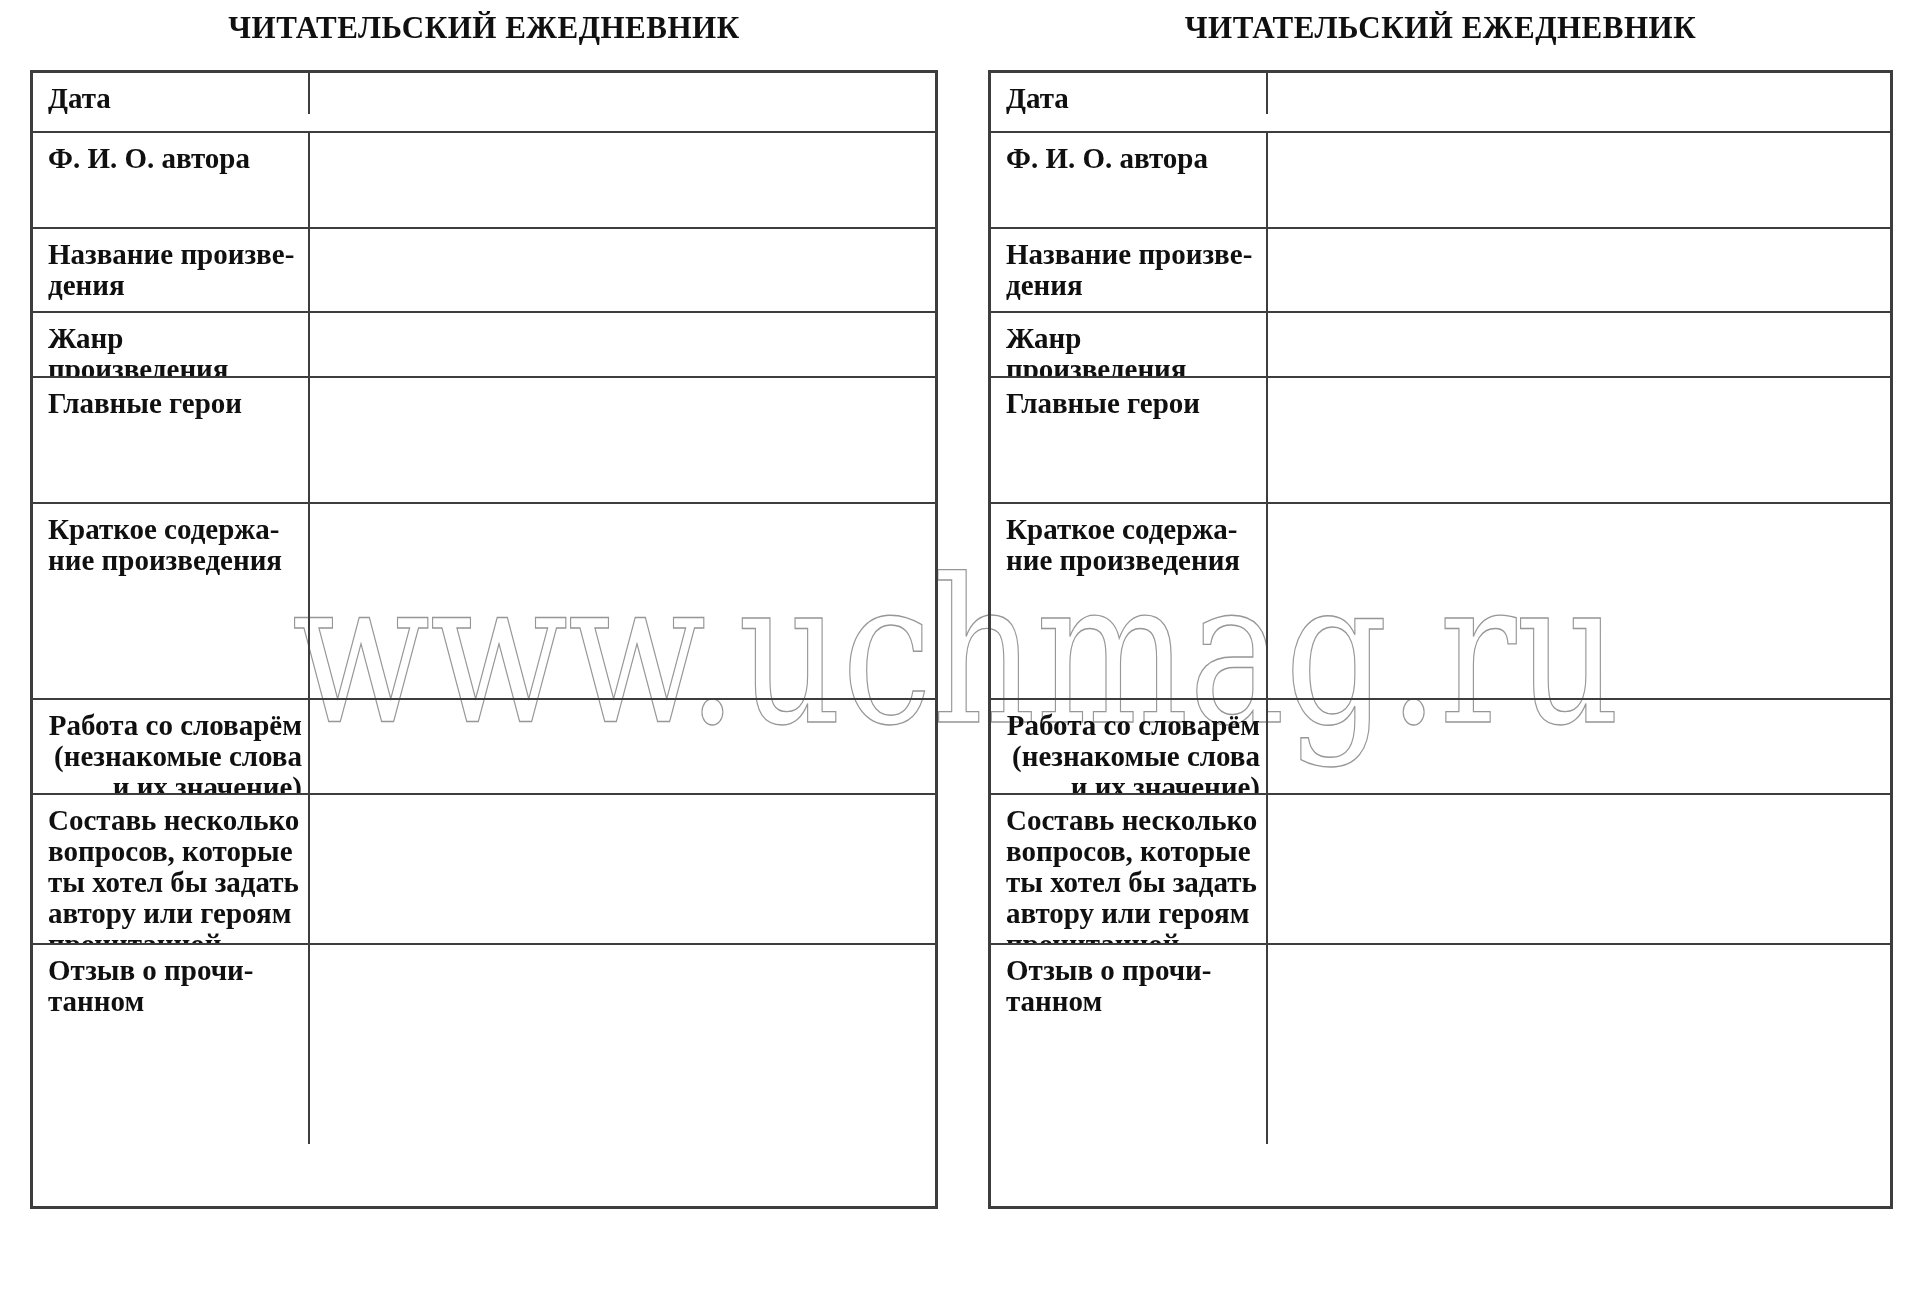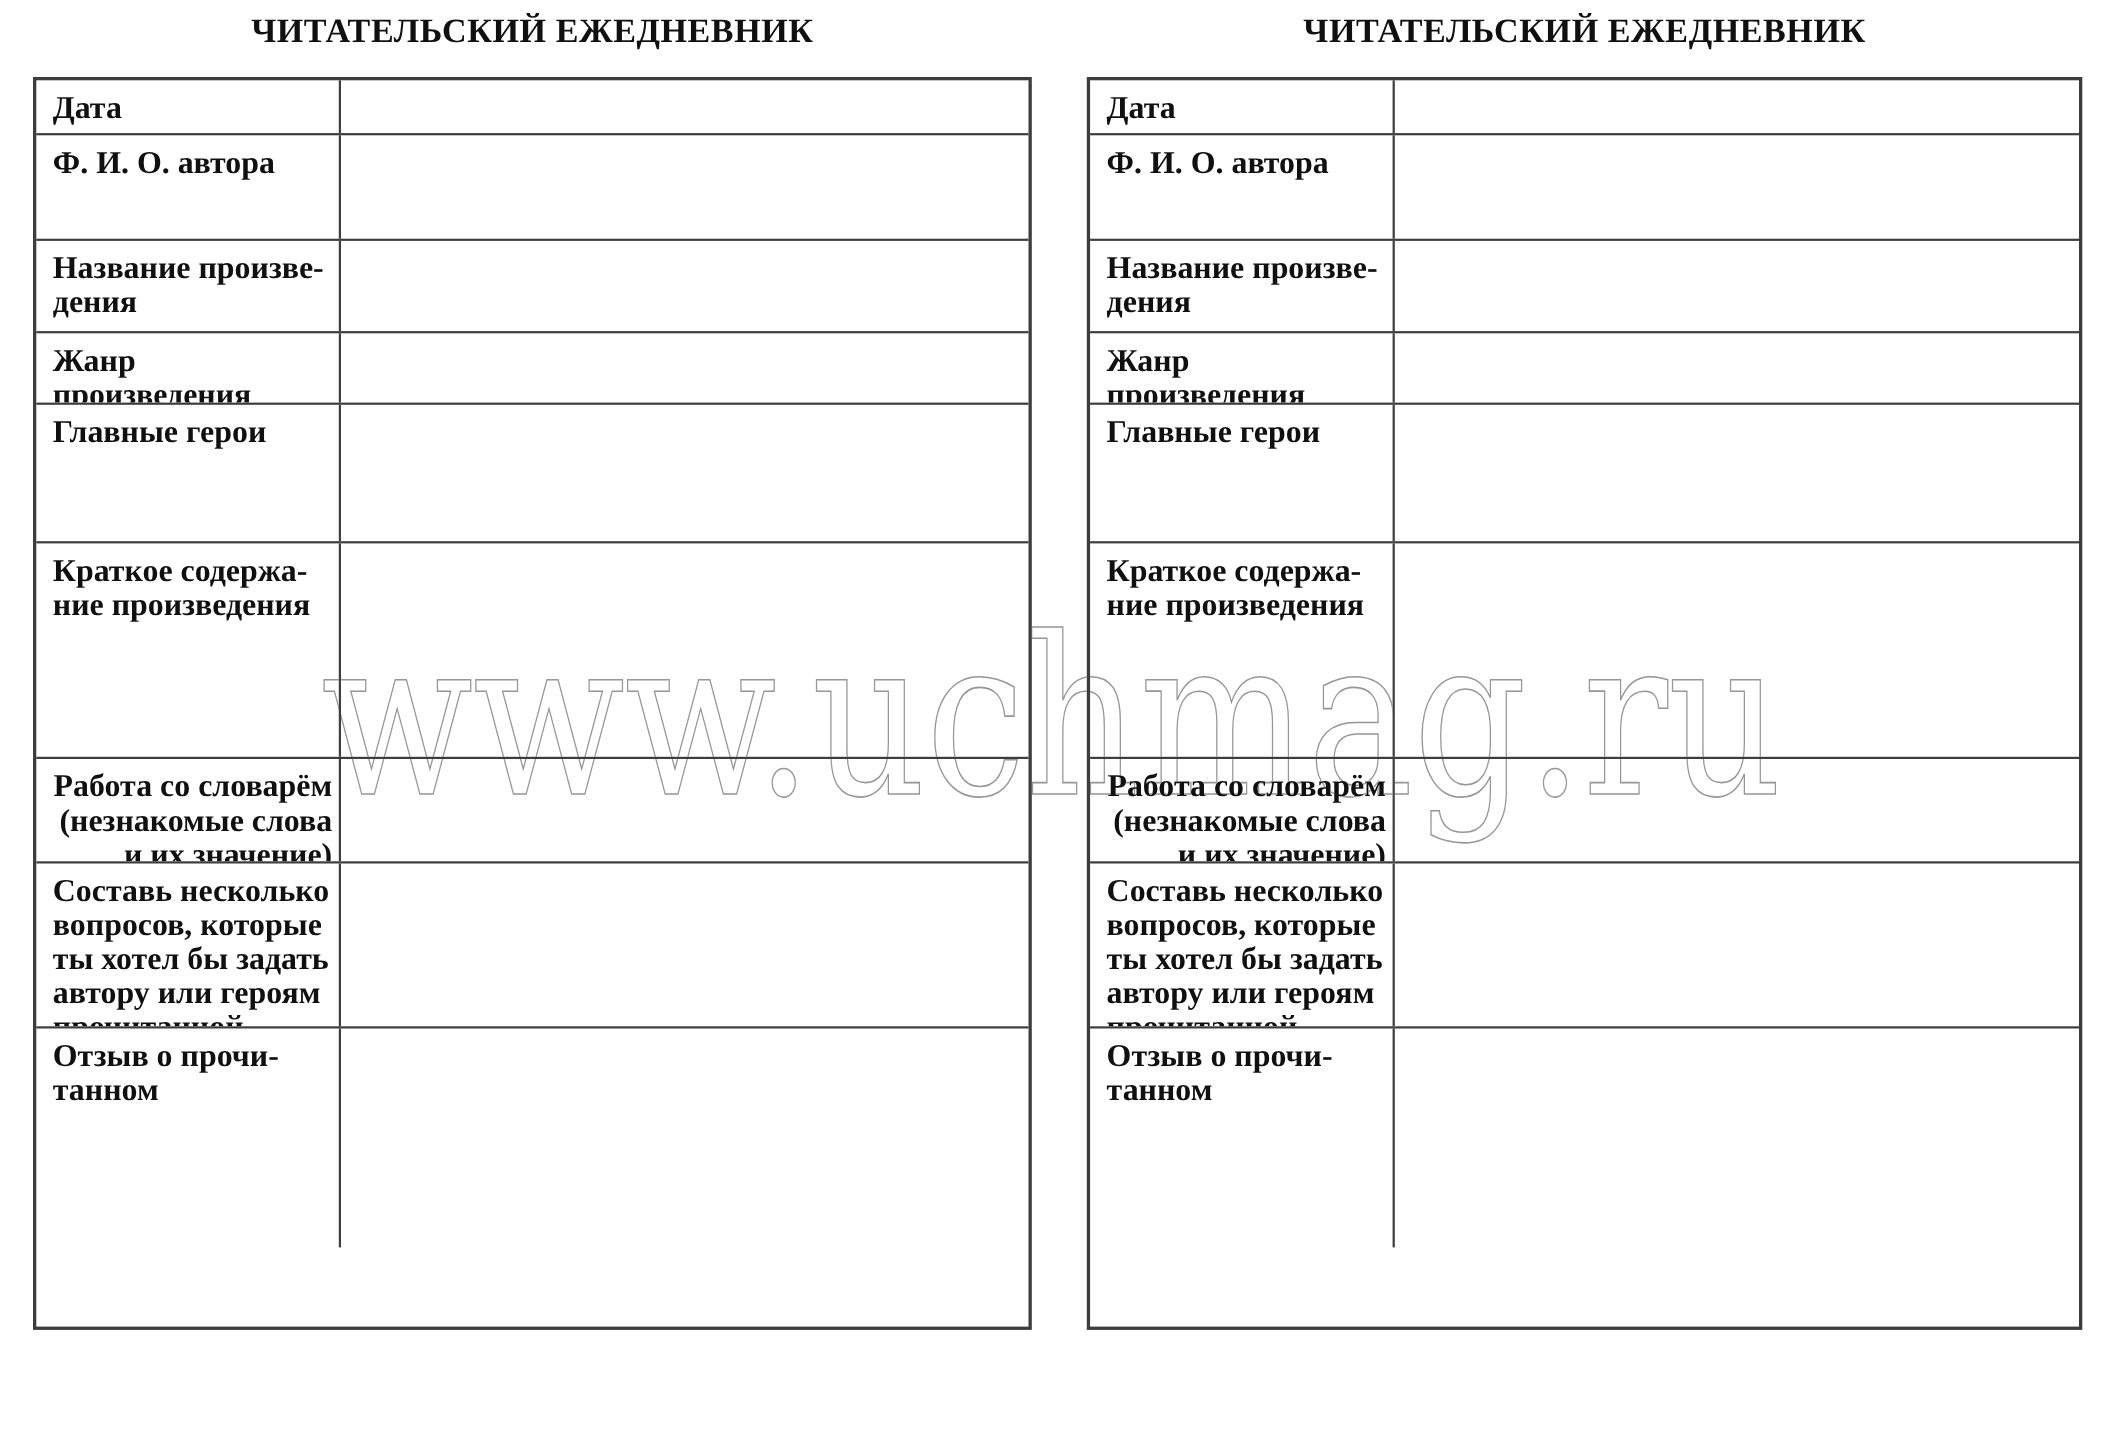--- a/index.html
+++ b/index.html
@@ -47,21 +47,21 @@
     display:flex;
     flex-direction:column;
     background:transparent;
   }
   .row{
     display:flex;
     flex:none;
     box-sizing:border-box;
   }
   .row + .row{ border-top:2px solid var(--border); }
-  .row:nth-child(1){ height:48px; }
+  .row:nth-child(1){ height:58px;flex-direction:column; }
   .row:nth-child(2){ height:96px;font-family:Liberation Serif, serif; }
   .row:nth-child(3){ height:84px; }
   .row:nth-child(4){ height:65px; }
   .row:nth-child(5){ height:126px; }
   .row:nth-child(6){ height:196px; }
   .row:nth-child(7){ height:95px;text-align:right; }
   .row:nth-child(8){ height:150px; }
   .row:nth-child(9){ height:201px; }
   .label-cell{
     width:277px;

